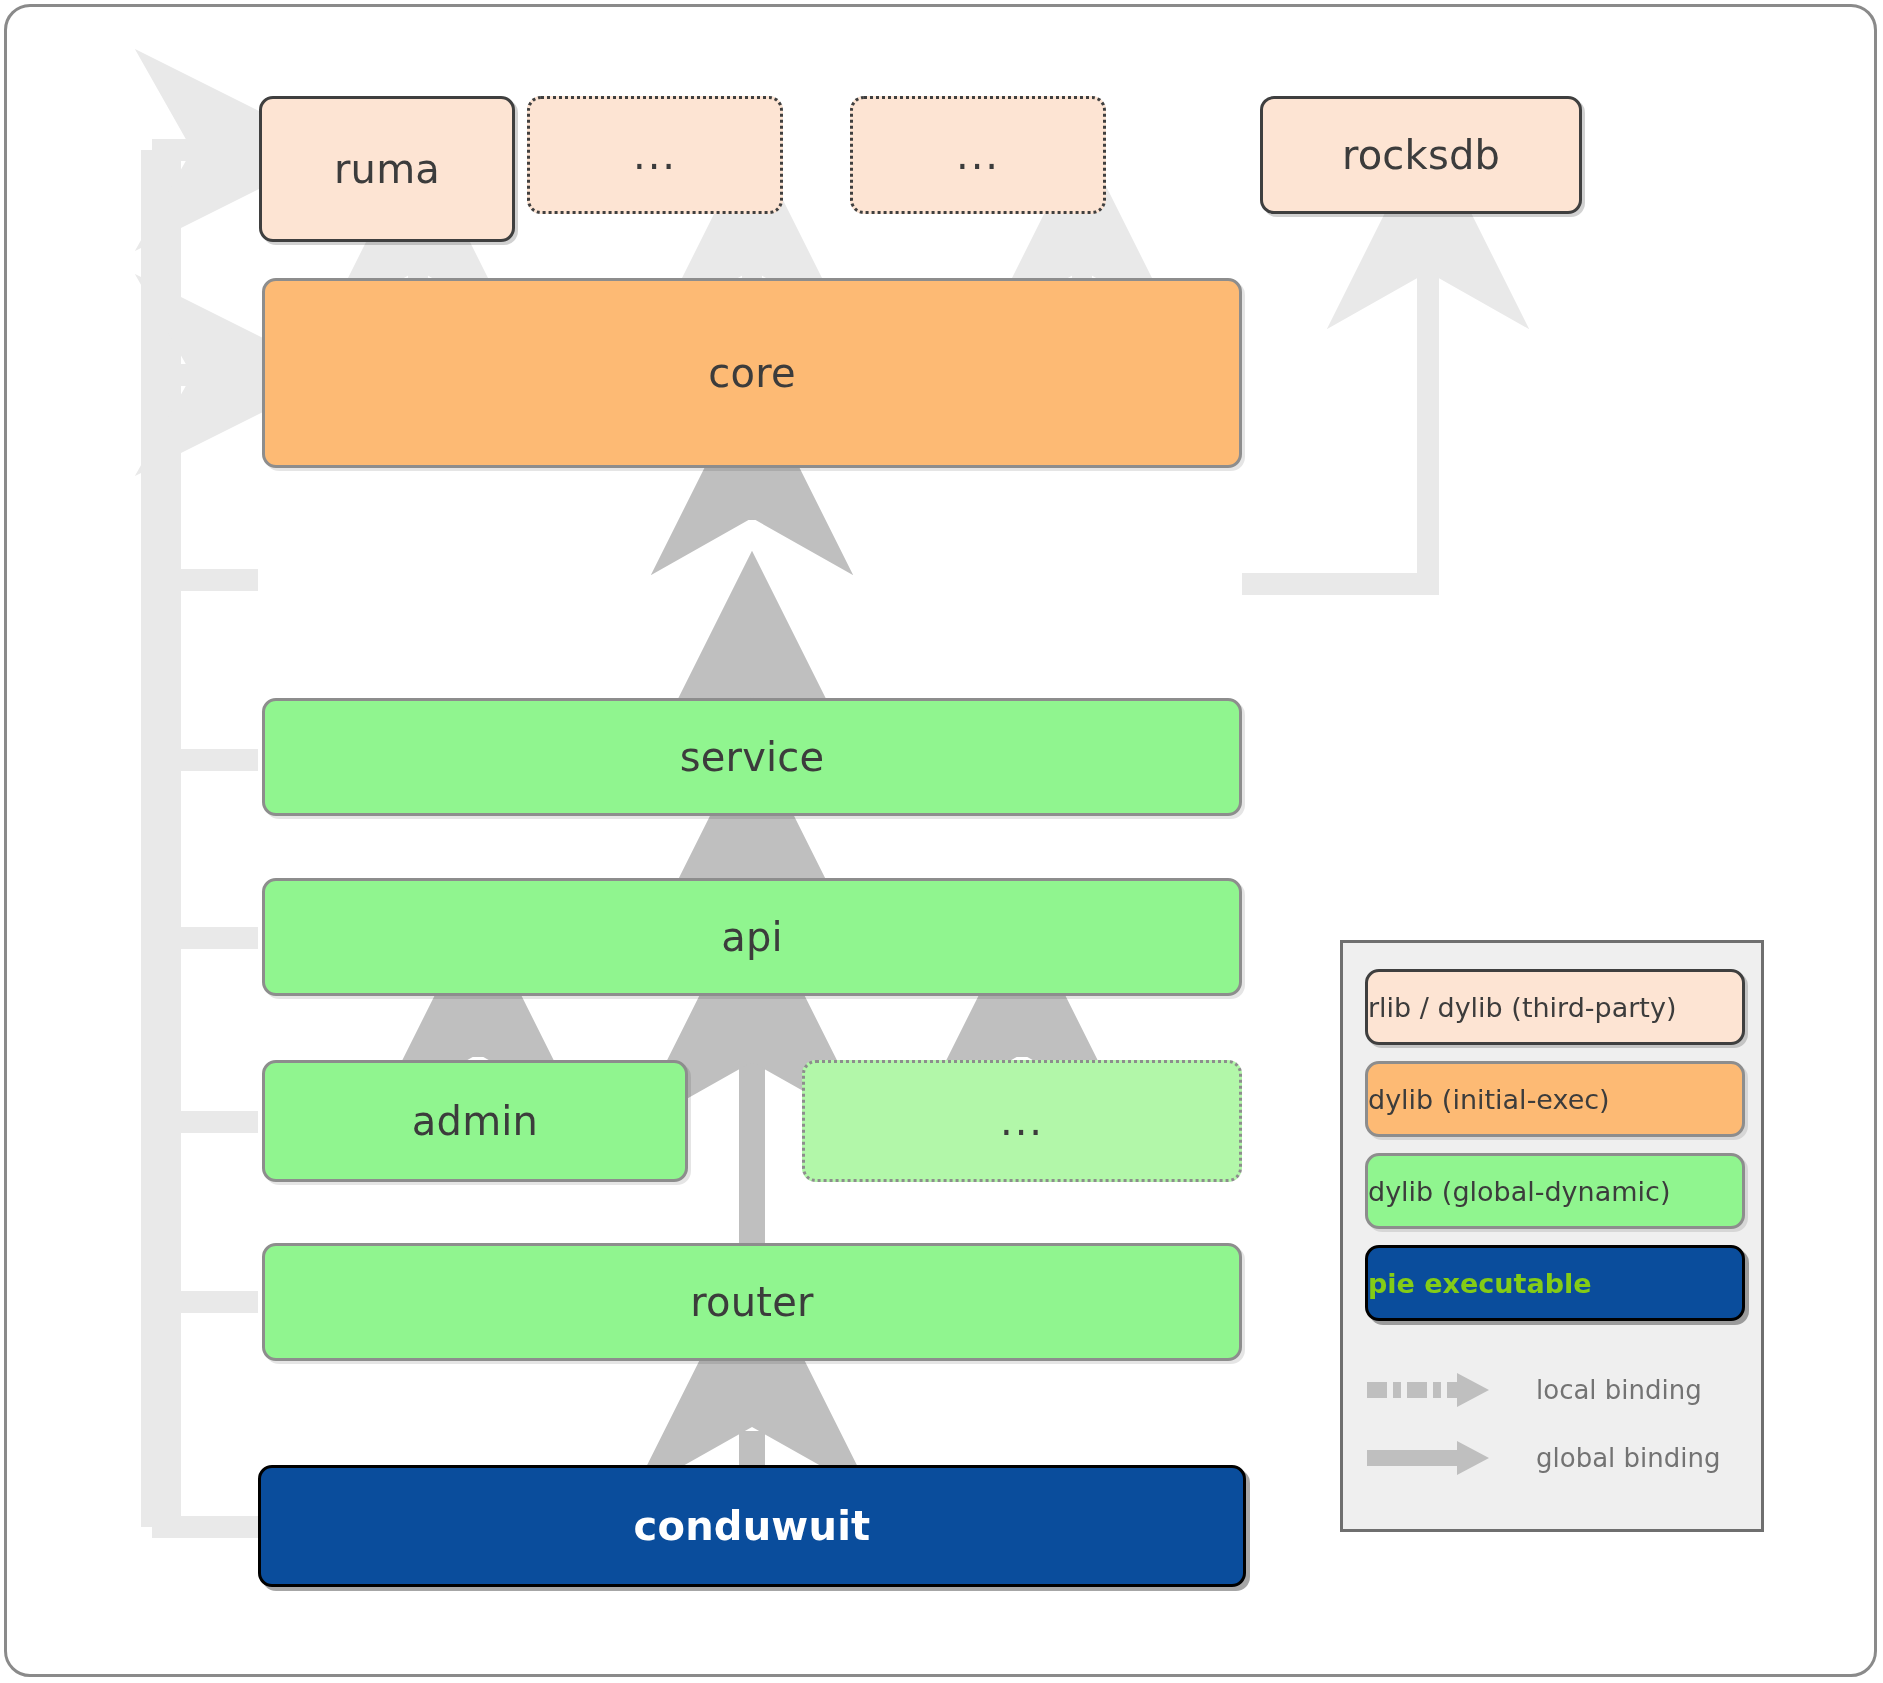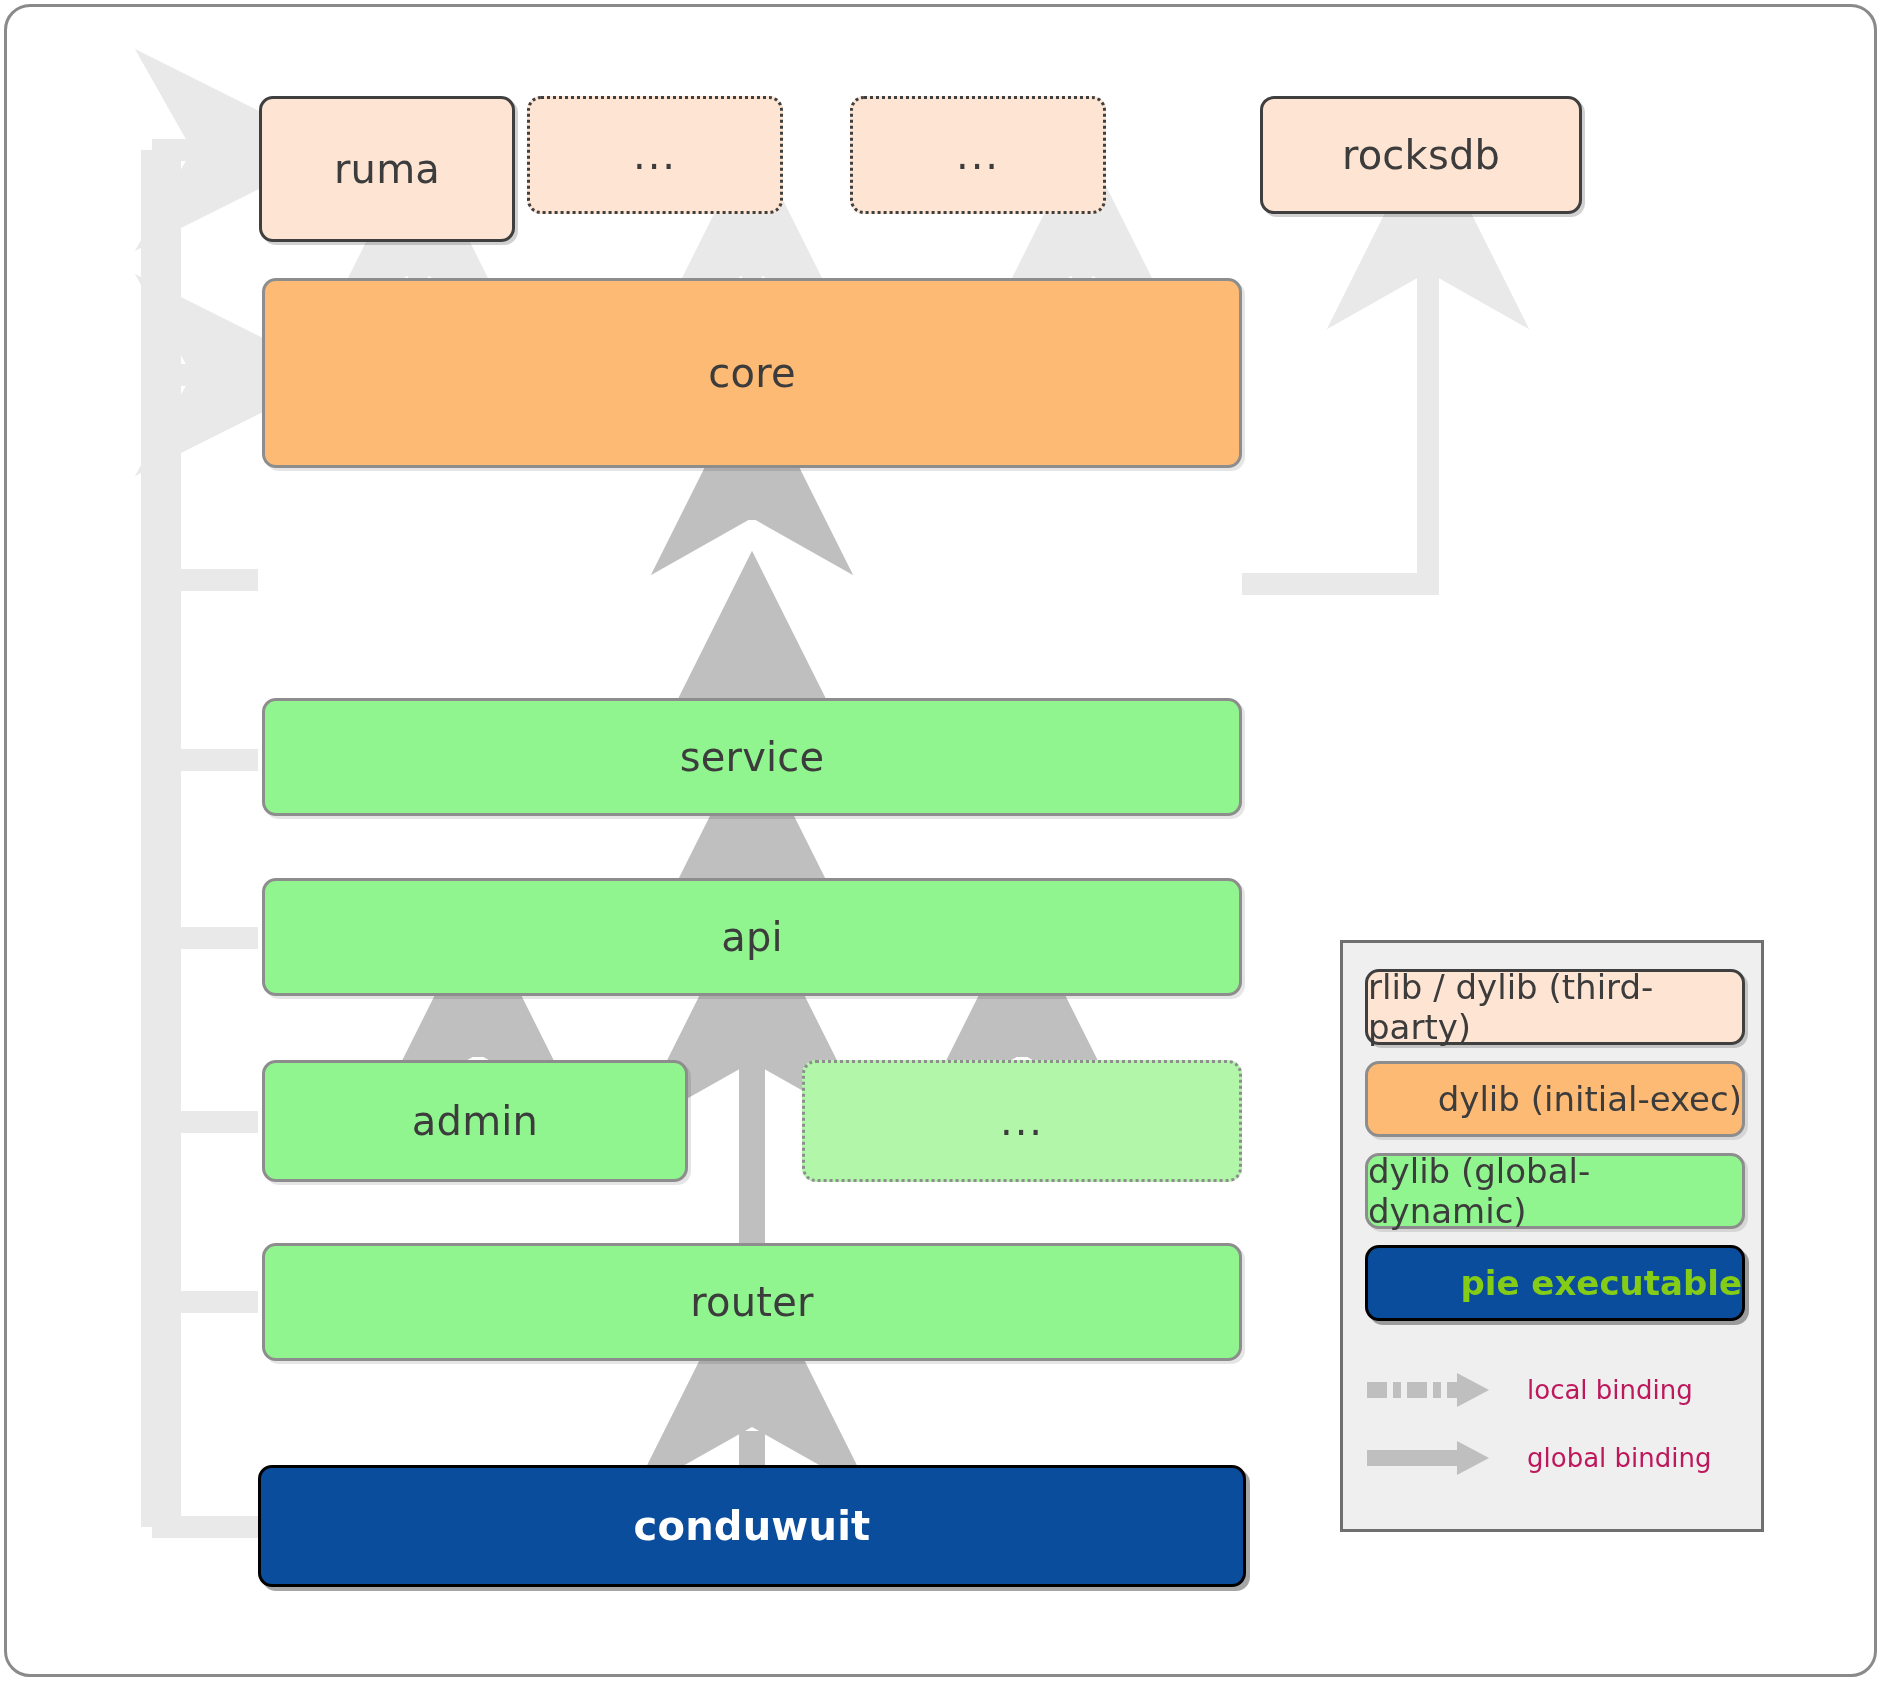--- a/index.html
+++ b/index.html
@@ -92,36 +92,36 @@
   }
   .lg-swatch {
     position: absolute;
     left: 22px;
     width: 380px;
     height: 76px;
     border-radius: 14px;
     box-sizing: border-box;
     display: flex;
     align-items: center;
-    justify-content: flex-end;
-    font-size: 34px;
+    justify-content: flex-start;
+    font-size: 27px;
     color: #3c3c3c;
   }
   .lg-row {
     position: absolute;
     left: 22px;
     width: 380px;
     height: 58px;
     display: flex;
     align-items: center;
   }
   .lg-label {
     font-size: 26px;
-    color: #be185d;
-    margin-left: 22px;
+    color: #737373;
+    margin-left: 31px;
     white-space: nowrap;
   }
   .lg-arrow { width: 140px; height: 46px; flex: 0 0 140px; }
 </style>
 </head>
 <body>
 
 <div id="page">
   <div id="frame"></div>
 

